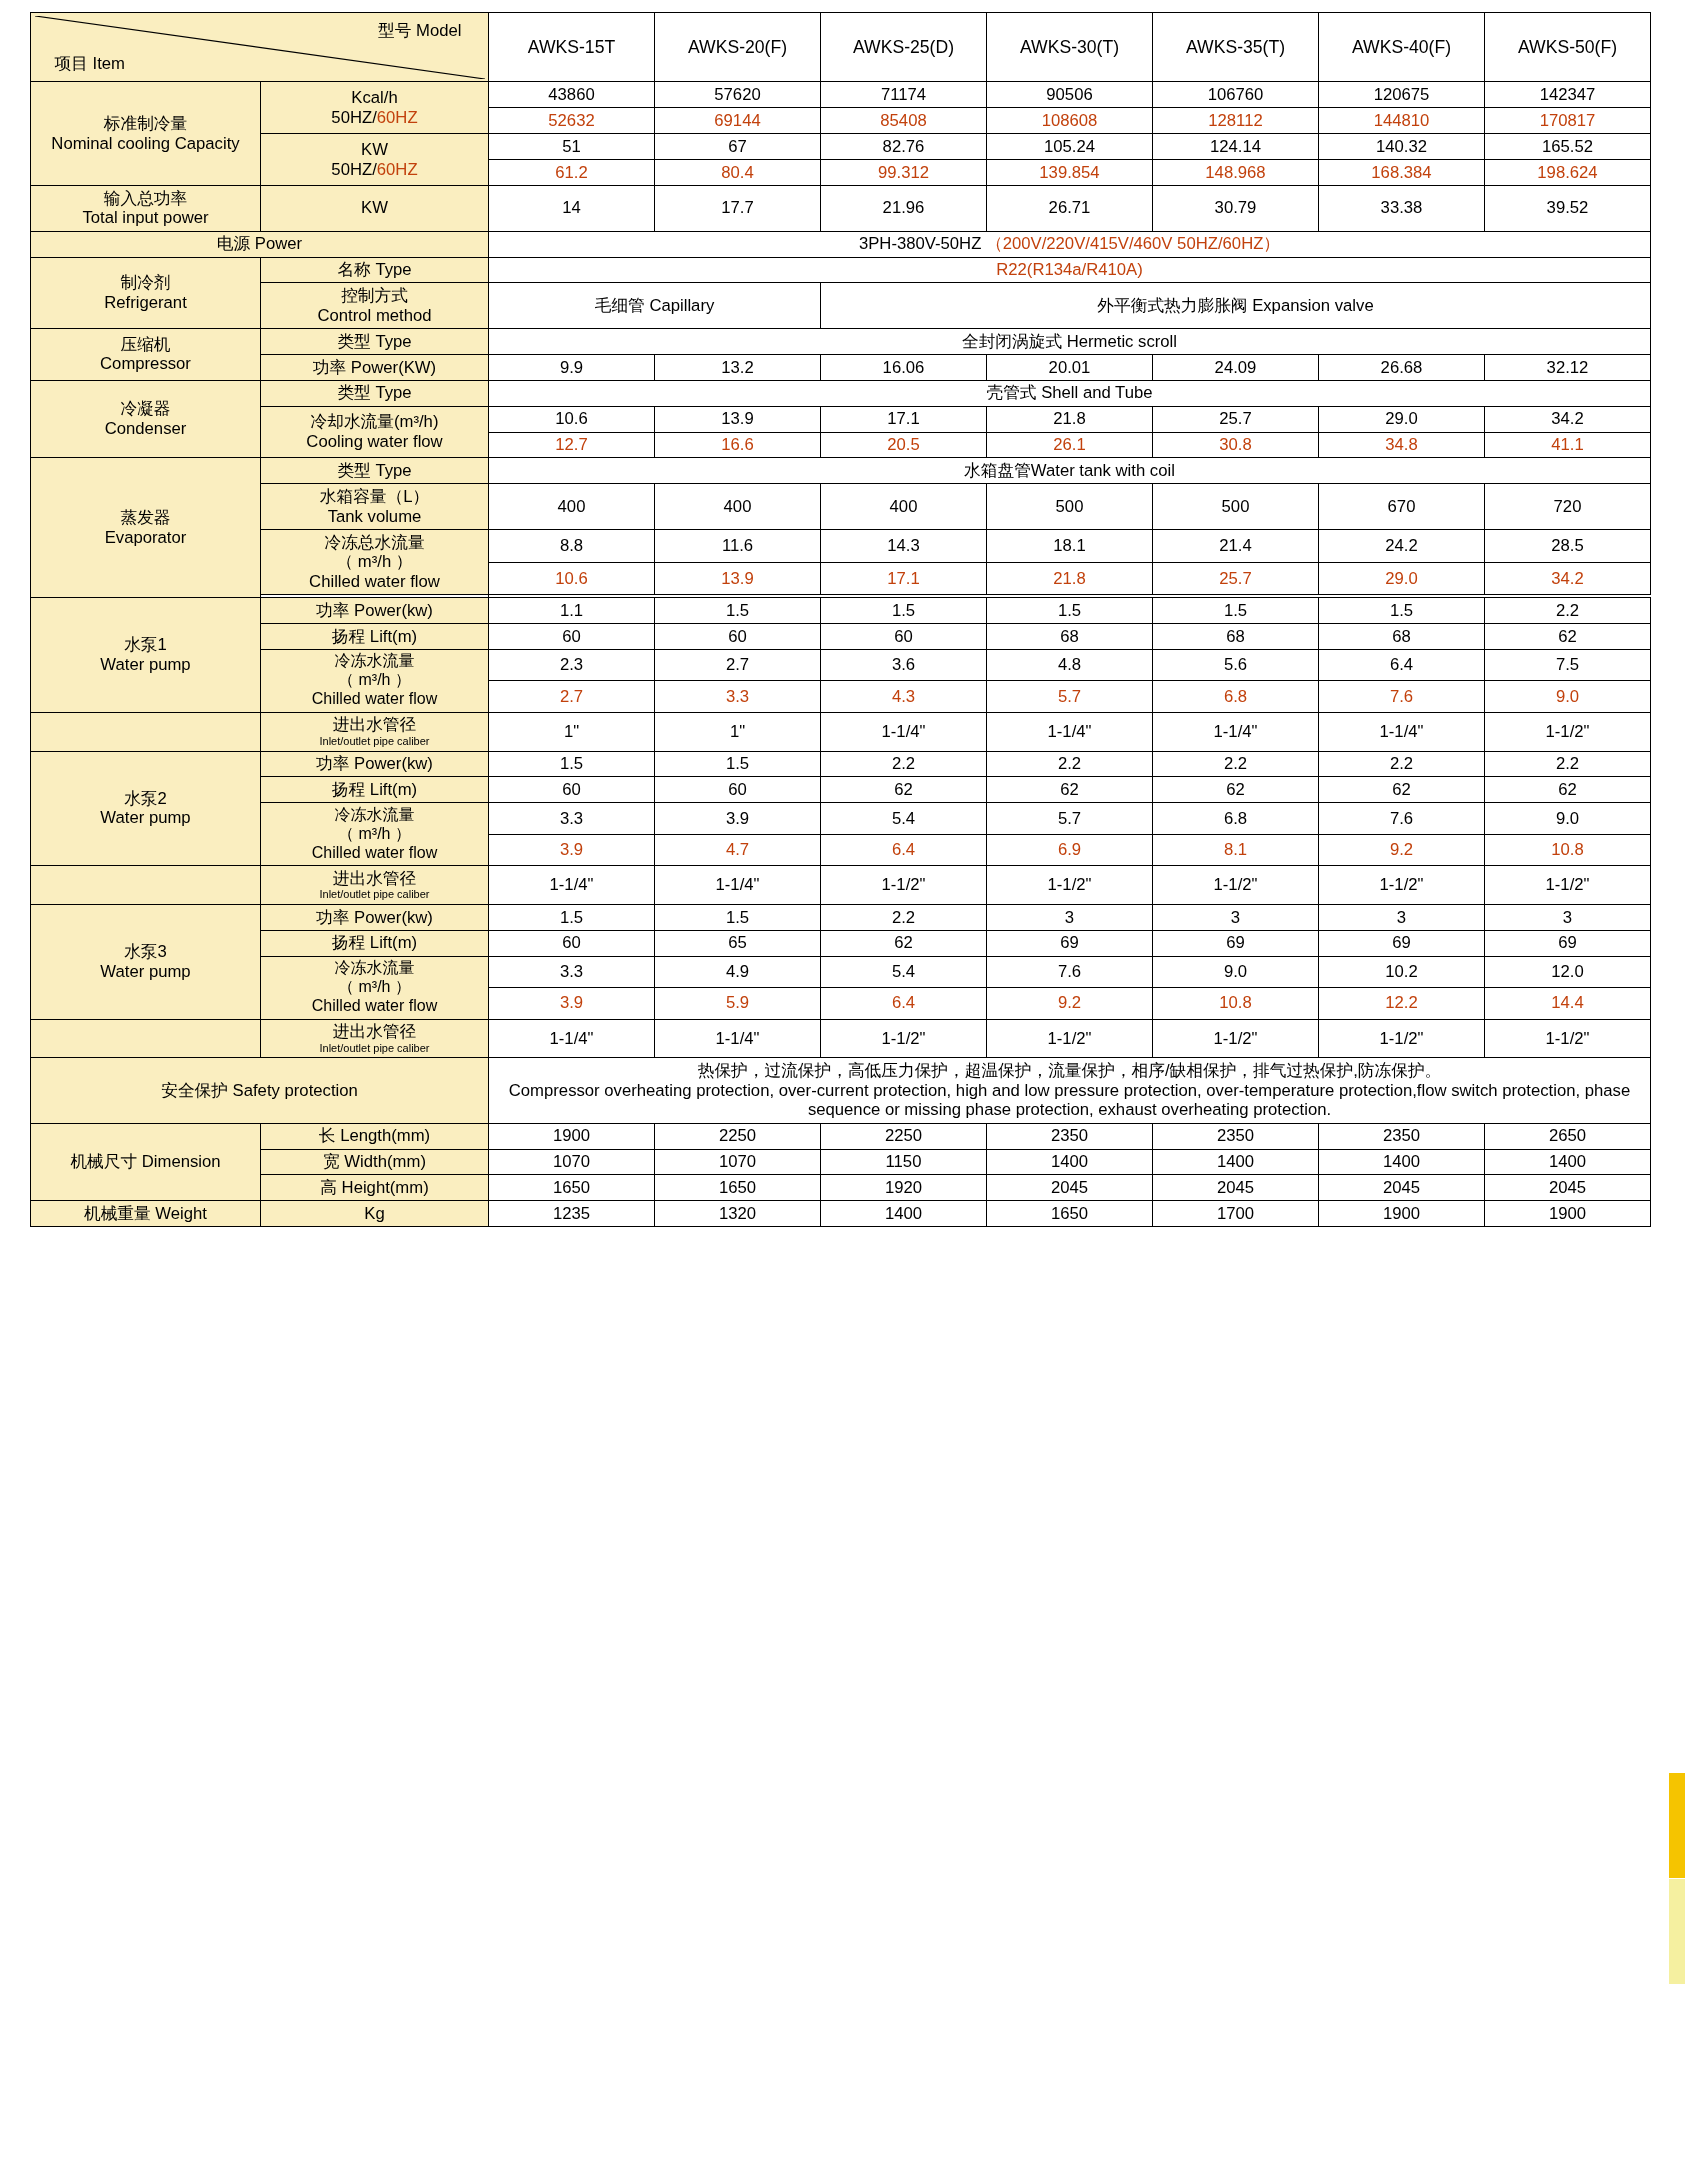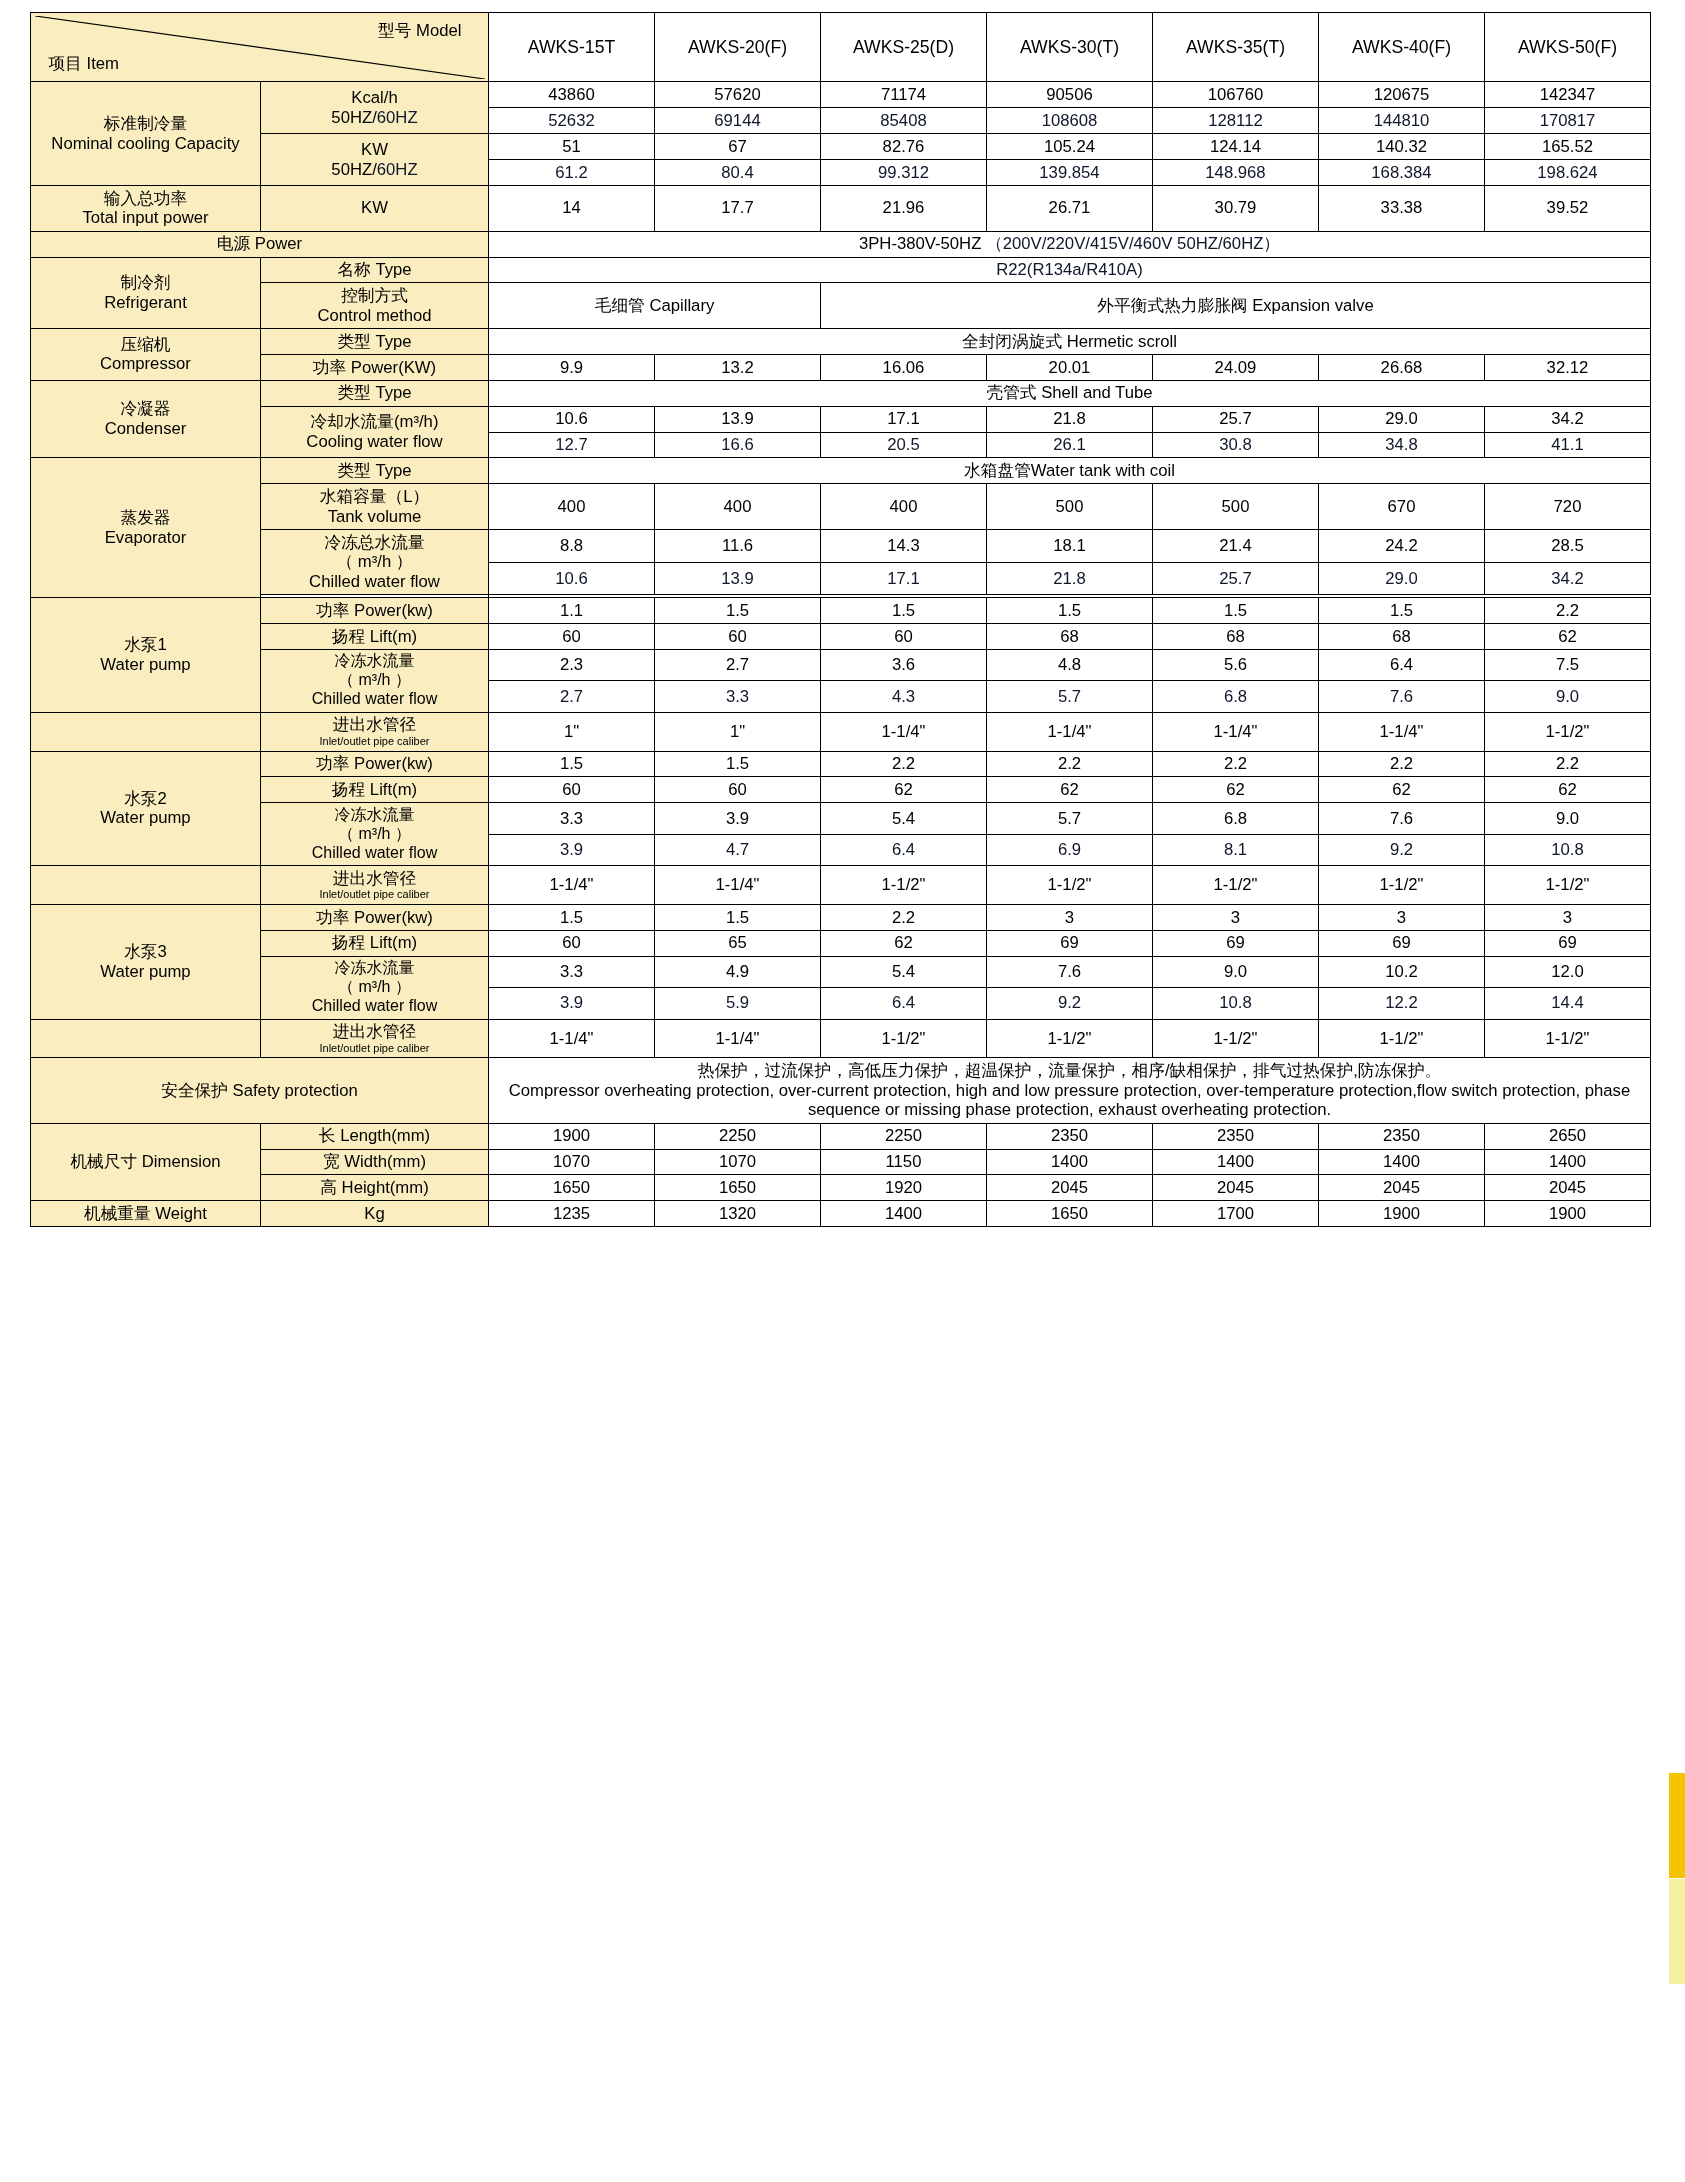--- a/index.html
+++ b/index.html
@@ -69,30 +69,30 @@
     width: 100%; height: 100%;
   }
   .diag-model {
     position: absolute;
     right: 23px;
     top: 5.3px;
     font-size: 16.7px;
   }
   .diag-item {
     position: absolute;
-    left: 14px;
+    left: 20px;
     bottom: 5.3px;
     font-size: 16.7px;
   }
   .model-head {
     background: #ffffff;
     font-size: 17.6px;
     font-weight: 400;
   }
-  .red { color: #0f172a; }
+  .red { color: #c2410c; }
   .small { font-size: 11px; }
   .mid { font-size: 16px; }
   .safety-text {
     text-align: left;
     font-size: 16.7px;
     line-height: 1.32;
     padding: 7px 8.8px 7px 8.8px;
   }
   .tab-mark {
     position: absolute;

